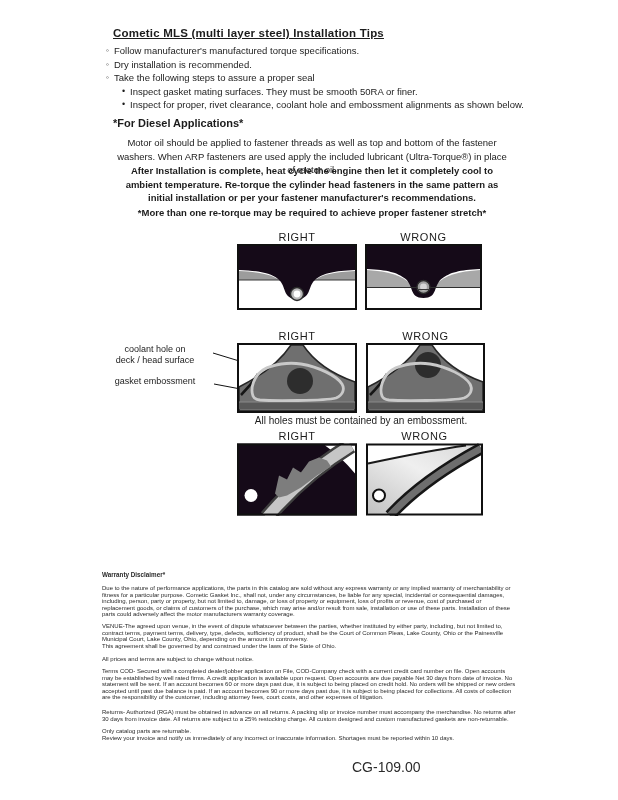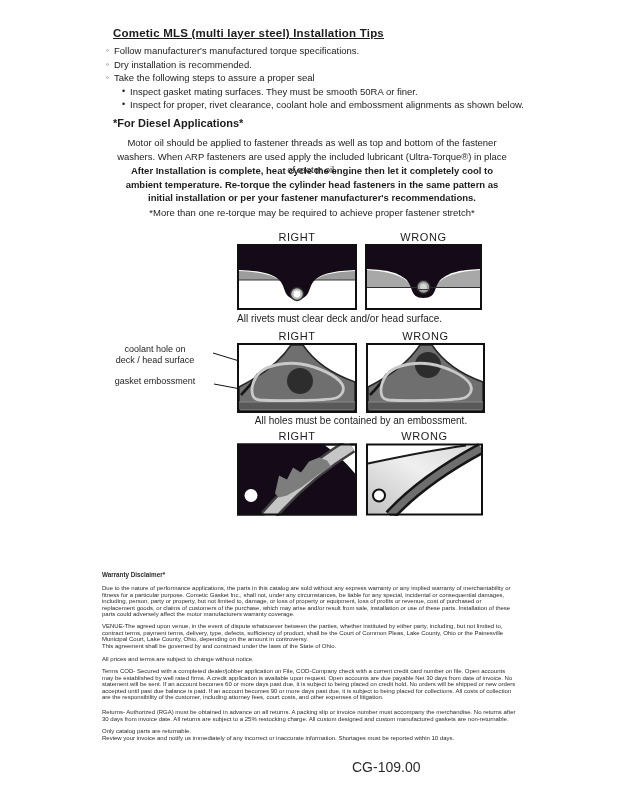--- a/index.html
+++ b/index.html
@@ -55,21 +55,21 @@
     </div>
     <div class="tip-row tip-sub">
       <span class="marker">•</span>
       <span>Inspect for proper, rivet clearance, coolant hole and embossment alignments as shown below.</span>
     </div>
   </div>
 
   <div class="abs diesel-heading">*For Diesel Applications*</div>
   <div class="abs body-par" style="top:136px;">Motor oil should be applied to fastener threads as well as top and bottom of the fastener washers. When ARP fasteners are used apply the included lubricant (Ultra-Torque®) in place of motor oil.</div>
   <div class="abs body-par" style="top:164px;font-weight:bold;">After Installation is complete, heat cycle the engine then let it completely cool to ambient temperature. Re-torque the cylinder head fasteners in the same pattern as initial installation or per your fastener manufacturer's recommendations.</div>
-  <div class="abs body-par" style="top:206px;">*More than one re-torque may be required to achieve proper fastener stretch*</div>
+  <div class="abs body-par" style="top:206px;font-weight:bold;">*More than one re-torque may be required to achieve proper fastener stretch*</div>
 
   <div class="abs fig-label" style="left:237px;top:231px;width:120px;">RIGHT</div>
   <div class="abs fig-label" style="left:365px;top:231px;width:117px;">WRONG</div>
 
   <div class="panel" style="left:237px;top:244px;width:120px;height:66px;">
     <svg viewBox="0 0 120 66">
       <rect x="0" y="0" width="120" height="66" fill="#ffffff"></rect>
       <path d="M2 27 C22 28 34 30 42 36 L2 36 Z" fill="#9c9c9c"></path>
       <path d="M118 27 C98 28 86 30 78 36 L118 36 Z" fill="#9c9c9c"></path>
       <line x1="2" y1="36" x2="118" y2="36" stroke="#3a3a3a" stroke-width="1"></line>
@@ -91,21 +91,20 @@
       <line x1="2" y1="43.5" x2="115" y2="43.5" stroke="#2e2e2e" stroke-width="1.2"></line>
       <g>
         <circle cx="58.5" cy="43" r="6.5" fill="#9f9f9f" stroke="#2b2b2b" stroke-width="1.4"></circle>
         <circle cx="58.5" cy="43" r="3.4" fill="#d6d6d6"></circle>
         <line x1="52" y1="45.5" x2="65" y2="45.5" stroke="#3a3a3a" stroke-width="1"></line>
       </g>
       <rect x="1" y="1" width="115" height="64" fill="none" stroke="#101010" stroke-width="2"></rect>
     </svg>
   </div>
 
-  <div class="abs fig-caption" style="left:237px;top:313px;width:260px;">All rivets must clear deck and/or head surface.</div>
 
   <div class="abs fig-label" style="left:237px;top:330px;width:120px;">RIGHT</div>
   <div class="abs fig-label" style="left:366px;top:330px;width:119px;">WRONG</div>
 
   <div class="abs ann-label pre" style="top:344px;">coolant hole on
 deck / head surface</div>
   <div class="abs ann-label" style="top:376px;">gasket embossment</div>
 
   <svg class="abs" style="left:212px;top:350px;" width="86" height="46">
     <line x1="1" y1="3" x2="83" y2="28" stroke="#111111" stroke-width="1"></line>

